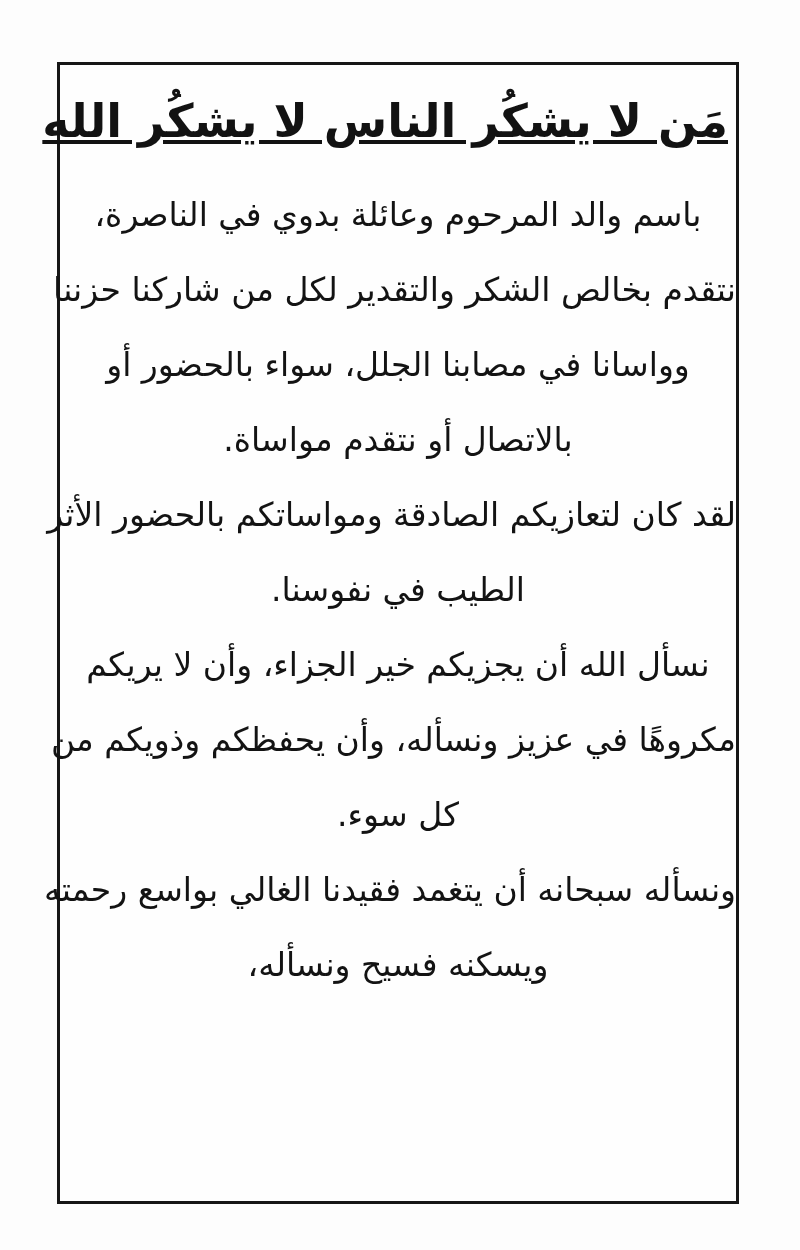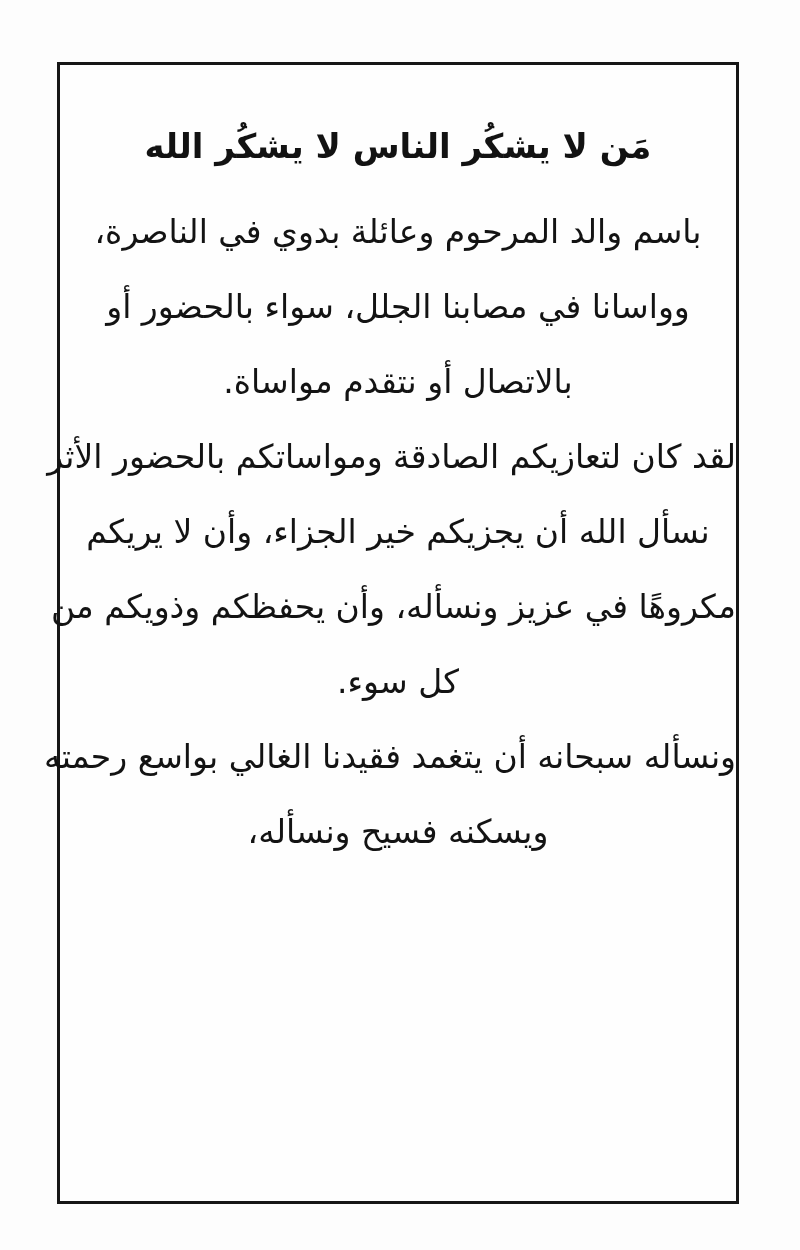--- a/index.html
+++ b/index.html
@@ -20,50 +20,53 @@
     top: 62px;
     width: 682px;
     height: 1142px;
     box-sizing: border-box;
     border: 3px solid #161616;
     background: #fefefe;
     text-align: center;
     direction: rtl;
   }
   .title {
-    margin-top: 60px;
+    margin-top: 28px;
     padding: 0 8px;
-    font-size: 34px;
+    font-size: 46px;
     font-weight: bold;
     color: #121212;
     line-height: 1.25;
     white-space: nowrap;
     letter-spacing: 0px;
+    text-decoration: underline;
   }
   .body-lines {
     margin-top: 26px;
   }
   .line {
     font-size: 33px;
     line-height: 75px;
     color: #131313;
     white-space: nowrap;
     font-weight: 500;
     text-align: center;
   }
 </style>
 </head>
 <body>
 
 <div class="frame">
   <div class="title">مَن لا يشكُر الناس لا يشكُر الله</div>
   <div class="body-lines">
     <div class="line">باسم والد المرحوم وعائلة بدوي في الناصرة،</div>
+    <div class="line">نتقدم بخالص الشكر والتقدير لكل من شاركنا حزننا</div>
     <div class="line">وواسانا في مصابنا الجلل، سواء بالحضور أو</div>
     <div class="line">بالاتصال أو نتقدم مواساة.</div>
     <div class="line">لقد كان لتعازيكم الصادقة ومواساتكم بالحضور الأثر</div>
+    <div class="line">الطيب في نفوسنا.</div>
     <div class="line">نسأل الله أن يجزيكم خير الجزاء، وأن لا يريكم</div>
     <div class="line">مكروهًا في عزيز ونسأله، وأن يحفظكم وذويكم من</div>
     <div class="line">كل سوء.</div>
     <div class="line">ونسأله سبحانه أن يتغمد فقيدنا الغالي بواسع رحمته</div>
     <div class="line">ويسكنه فسيح ونسأله،</div>
   </div>
 </div>
 
 </body></html>

